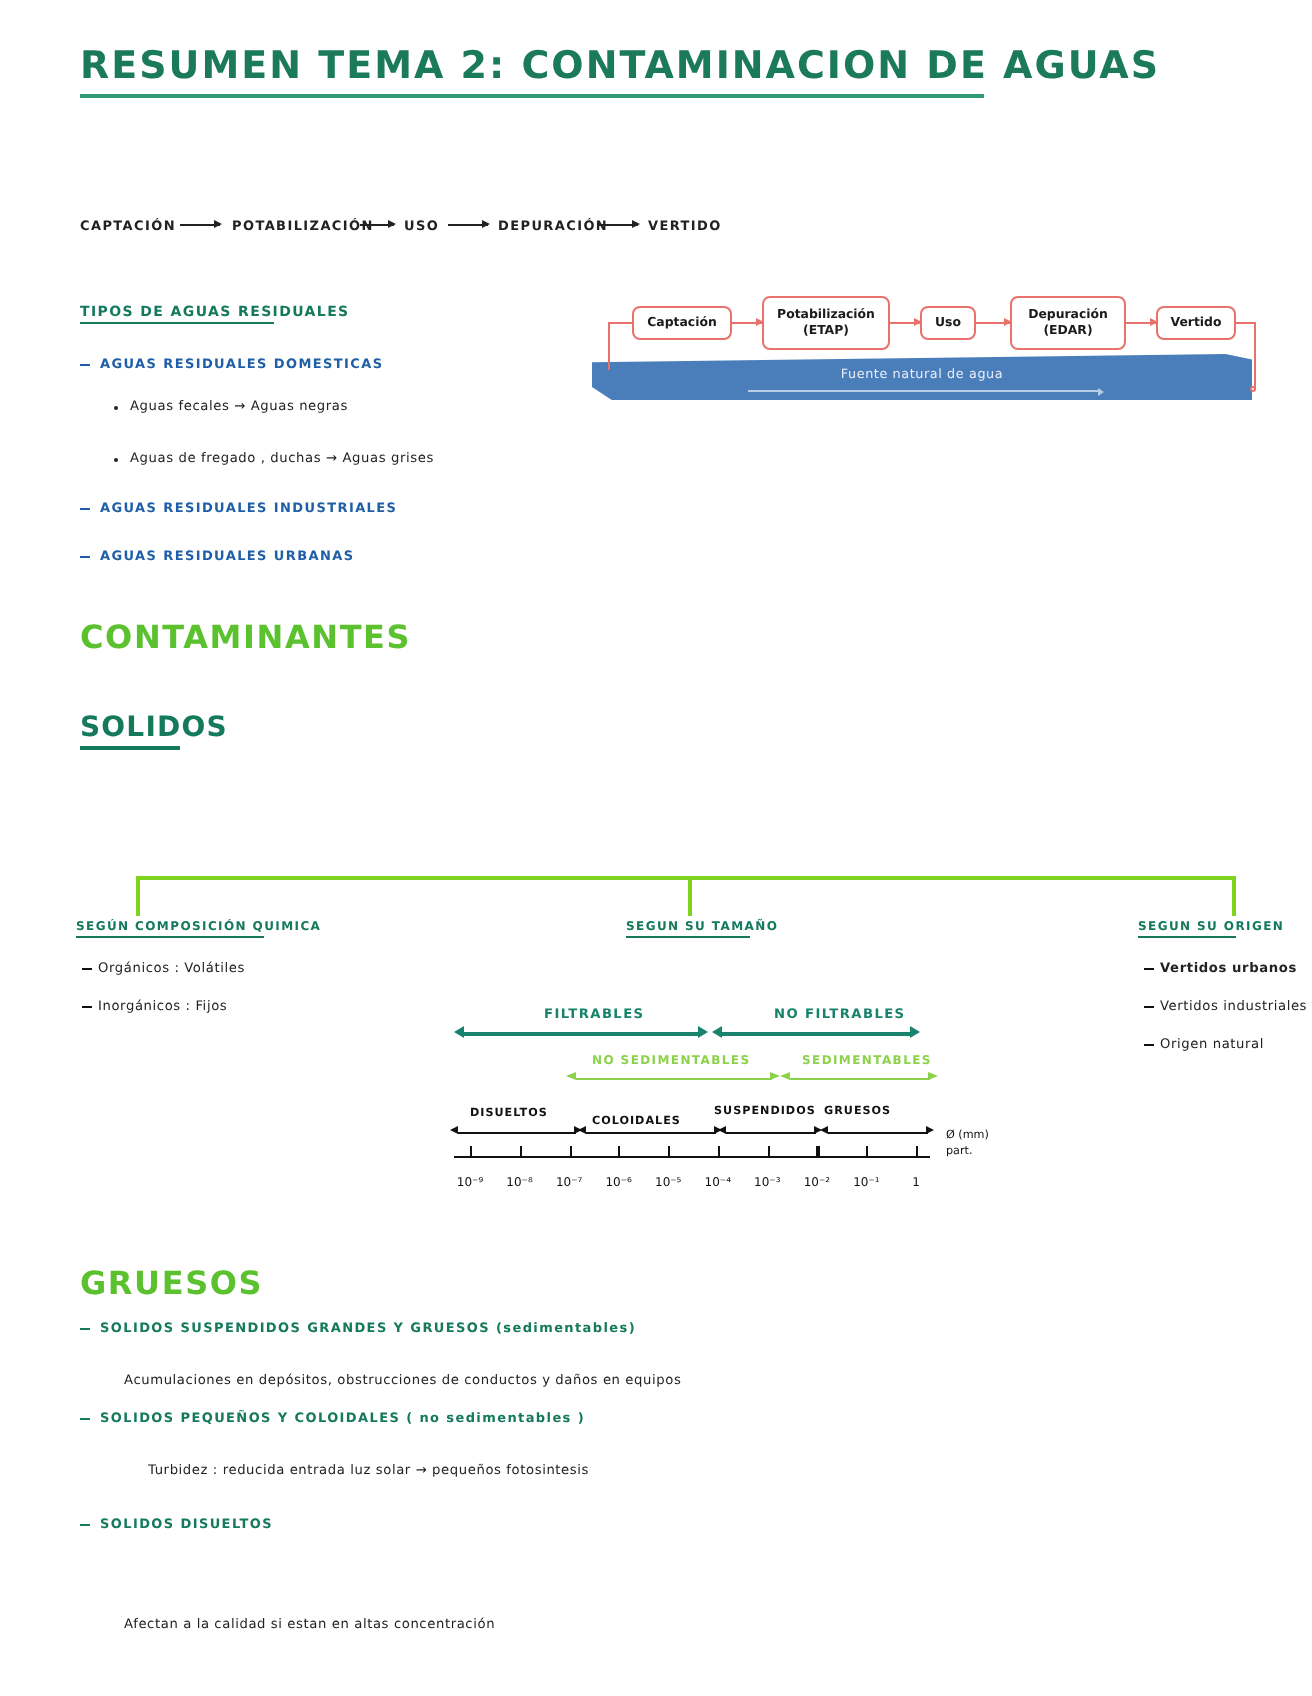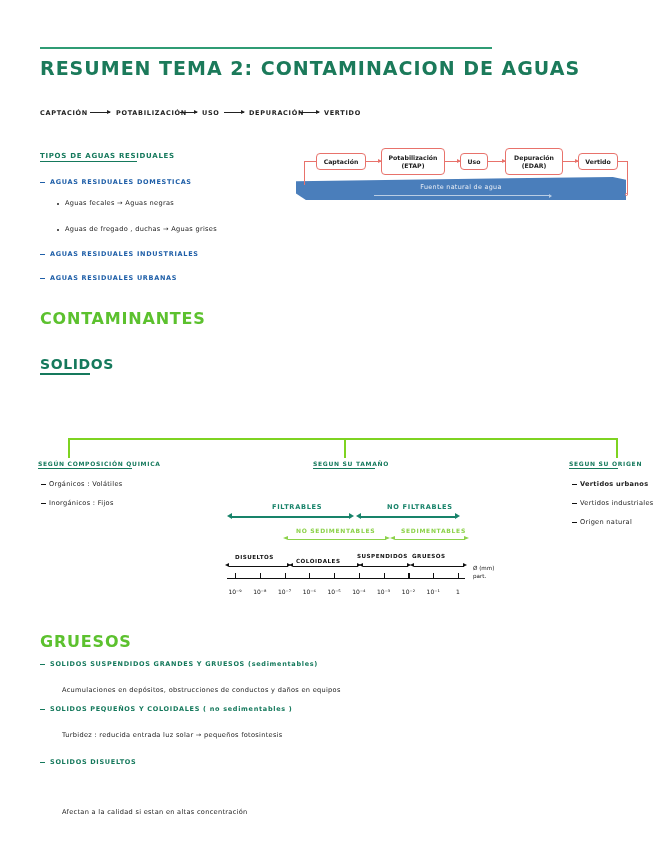--- a/index.html
+++ b/index.html
@@ -11,21 +11,21 @@
     position:relative;
     overflow:hidden;
   }
   .page { position:relative; width:656px; height:848px; }
 
   
   .title-main {
     position:absolute; left:40px; top:22px;
     font-family:"DejaVu Sans", sans-serif;
     font-weight:bold; font-size:19px; letter-spacing:1.0px;
-    color:#1b7a5a; white-space:nowrap;margin-top:35px;
+    color:#1b7a5a; white-space:nowrap;
   }
   .title-main-rule {
     position:absolute; left:40px; top:47px; width:452px; height:2px;
     background:#2f9c74;
   }
   .h1-green {
     position:absolute;
     font-family:"DejaVu Sans", sans-serif;
     font-weight:bold; font-size:16px; letter-spacing:0.8px;
     color:#5cc12e; white-space:nowrap;
@@ -345,19 +345,19 @@
   </div>
 
   <div class="h1-green" style="left:40px; top:632px;">GRUESOS</div>
 
   <div class="dash" style="left:40px; top:664px; color:#15795c;"></div>
   <div class="t caps teal" style="left:50px; top:660px;">SOLIDOS SUSPENDIDOS GRANDES Y GRUESOS (sedimentables)</div>
   <div class="t body dark" style="left:62px; top:686px;">Acumulaciones en depósitos, obstrucciones de conductos  y  daños  en  equipos</div>
 
   <div class="dash" style="left:40px; top:709px; color:#15795c;"></div>
   <div class="t caps teal" style="left:50px; top:705px;">SOLIDOS PEQUEÑOS Y COLOIDALES  ( no sedimentables )</div>
-  <div class="t body dark" style="left:62px; top:731px;">Turbidez : reducida entrada  luz solar   → pequeños fotosintesis</div>
+  <div class="t body dark" style="left:74px; top:731px;">Turbidez : reducida entrada  luz solar   → pequeños fotosintesis</div>
 
   <div class="dash" style="left:40px; top:762px; color:#15795c;"></div>
   <div class="t caps teal" style="left:50px; top:758px;">SOLIDOS DISUELTOS</div>
   <div class="t body dark" style="left:62px; top:784px;margin-top:24px;">Afectan a la calidad  si estan en altas  concentración</div>
 
 </div>
 
 </body></html>

